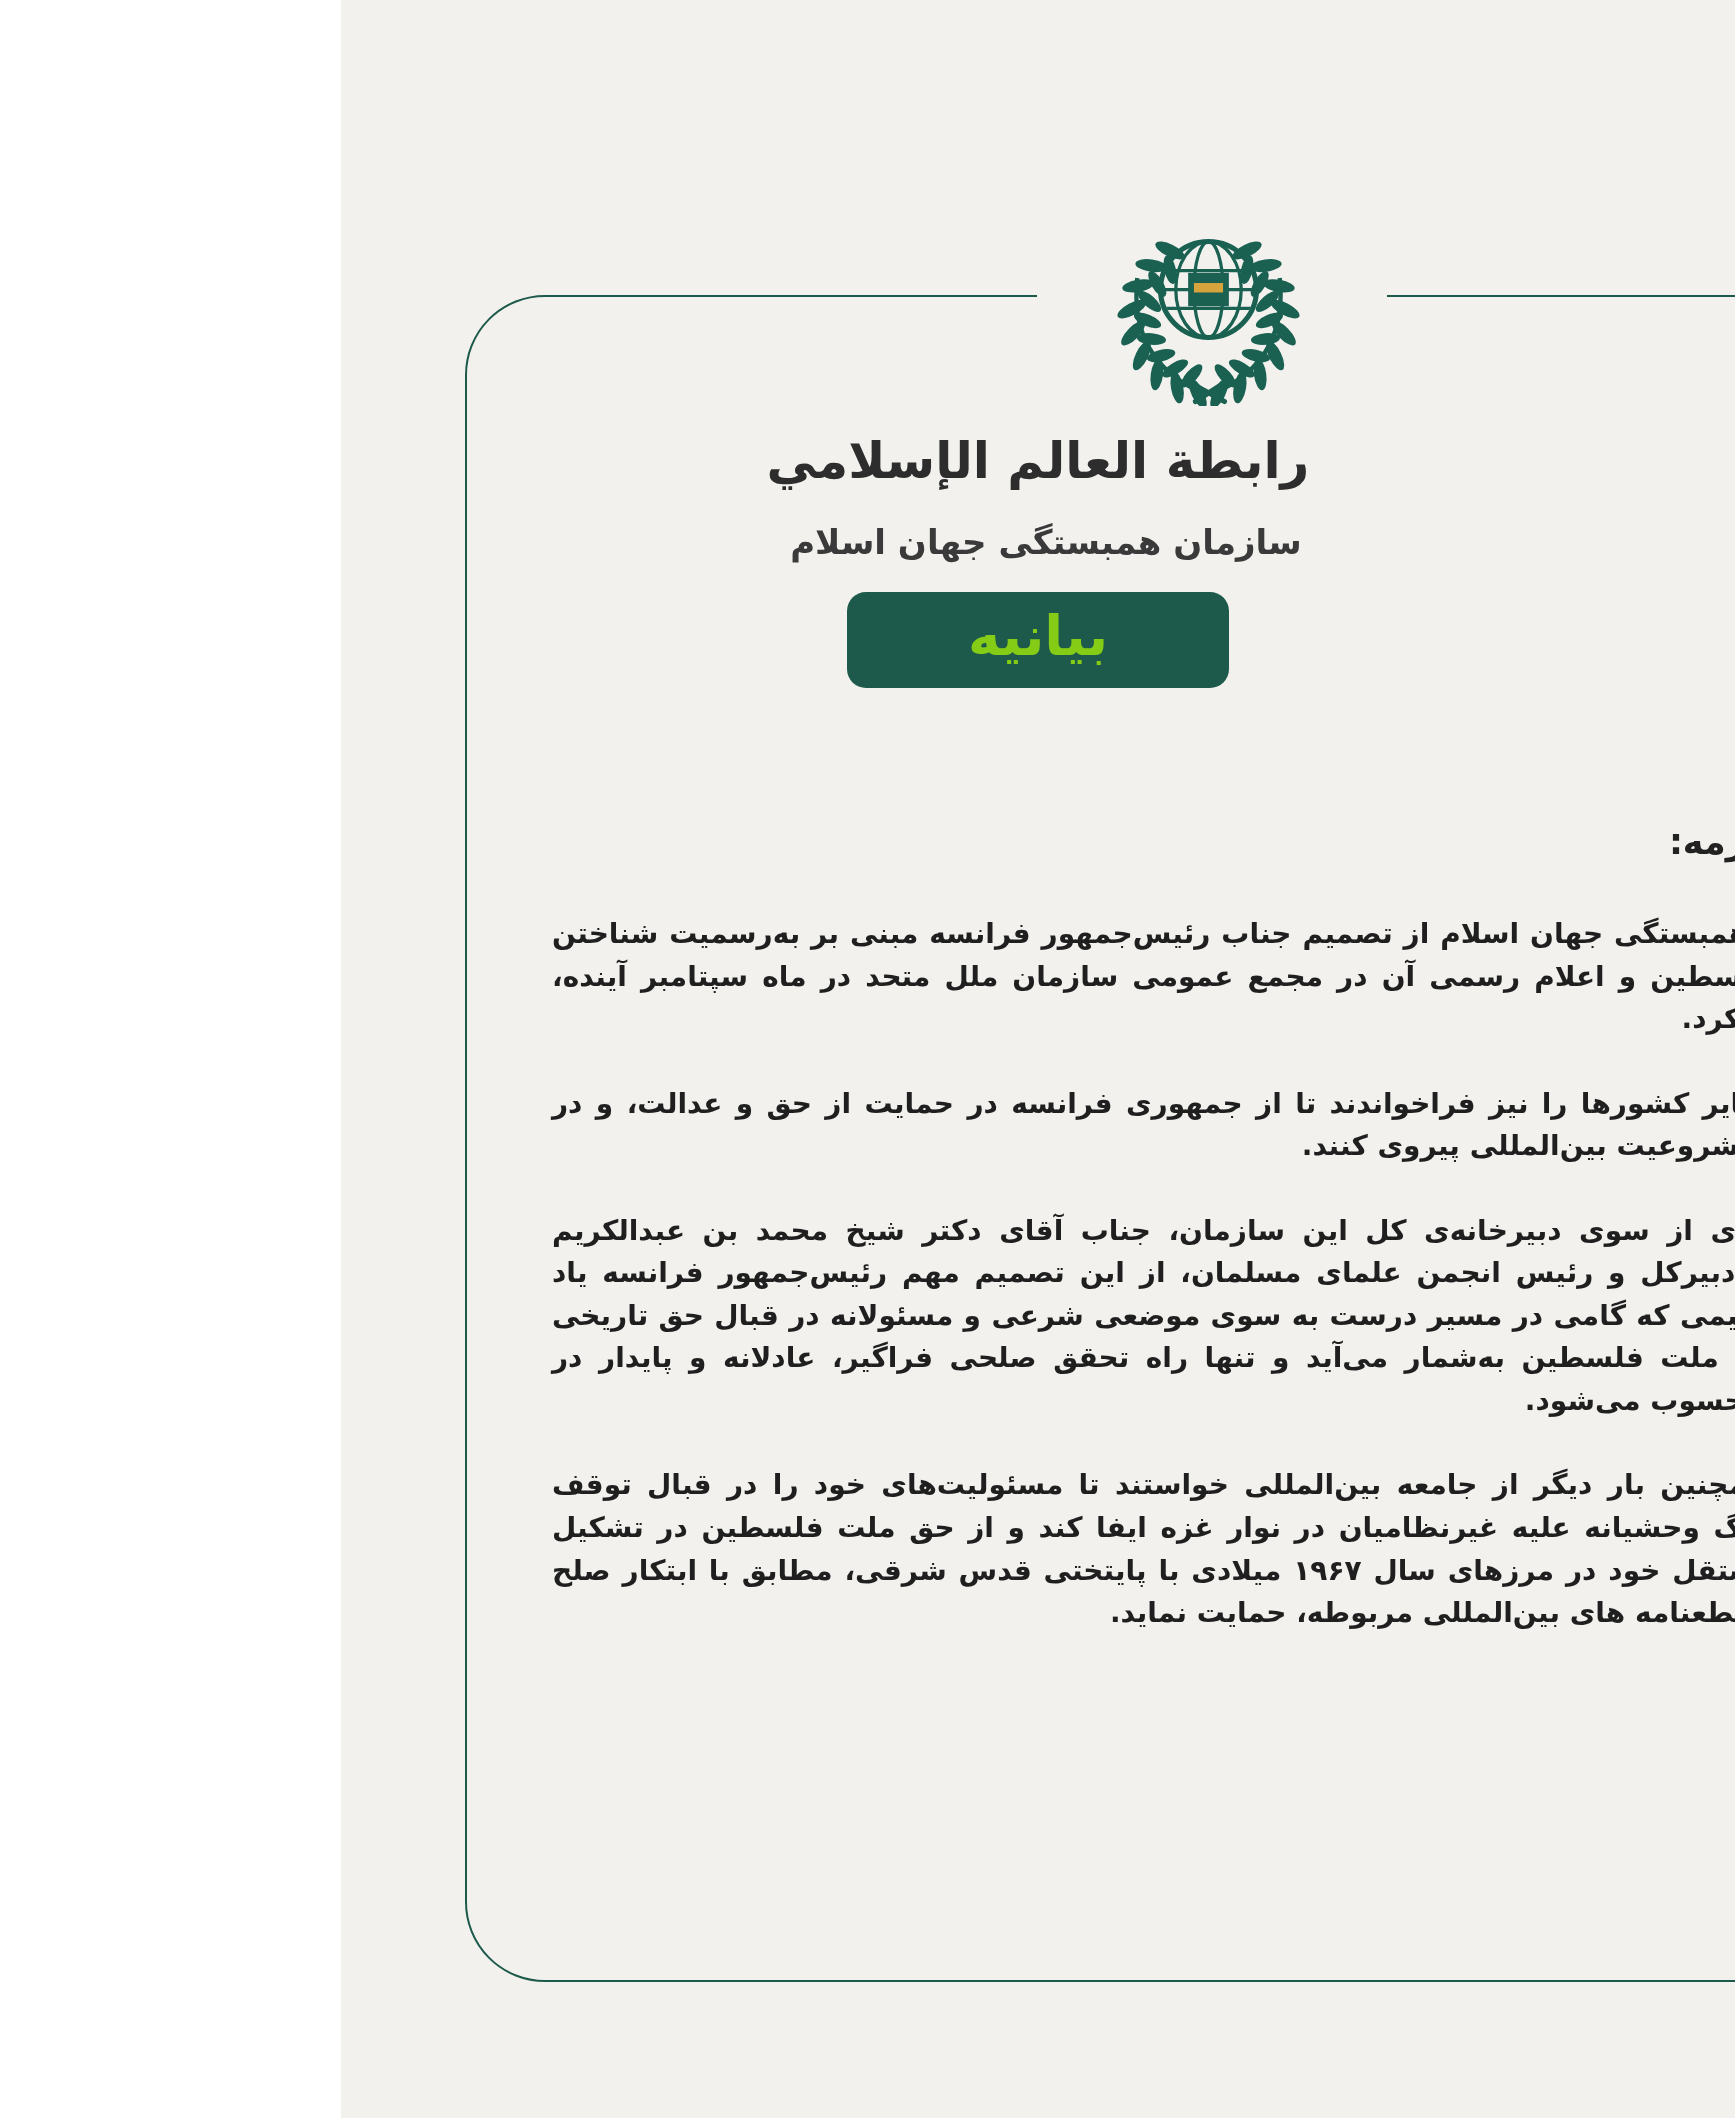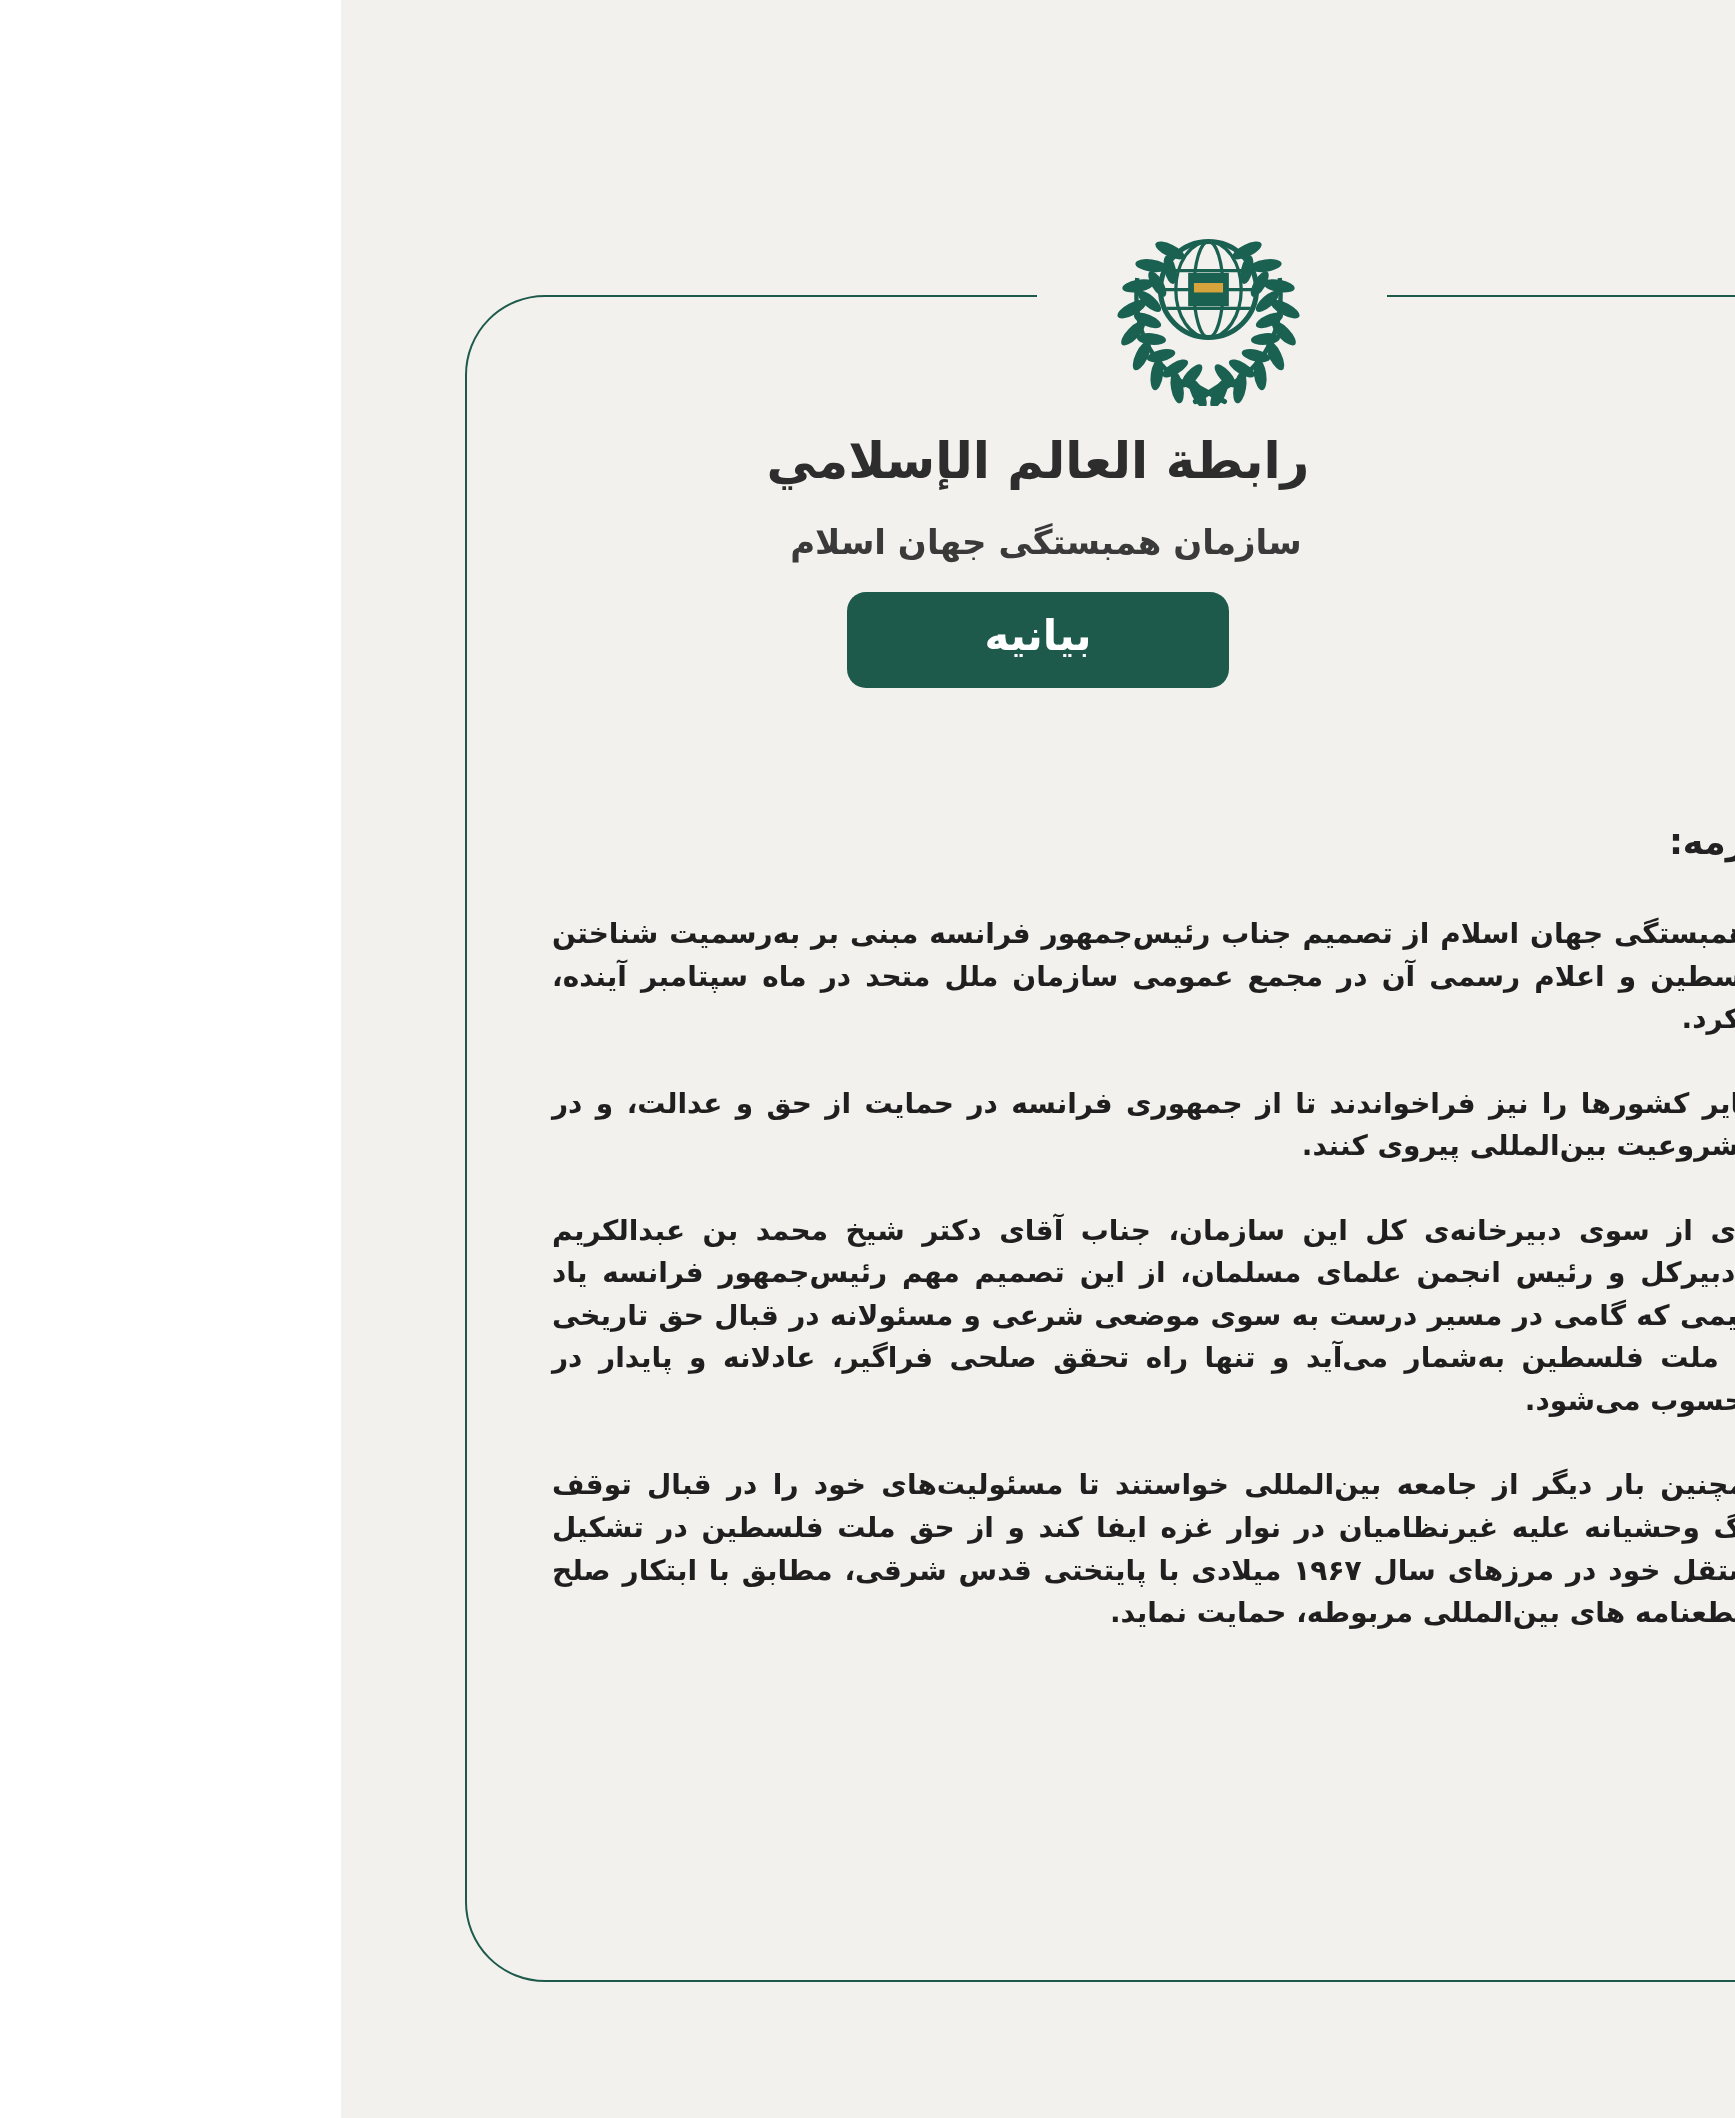--- a/index.html
+++ b/index.html
@@ -58,22 +58,22 @@
     left: 50%; top: 592px;
     transform: translateX(-50%);
     width: 382px; height: 96px;
     background: #1d5a4b;
     border-radius: 19px;
     display: flex;
     align-items: center;
     justify-content: center;
   }
   .banner-label {
-    color: #ffffff;
-    font-size: 42px;
+    color: #84cc16;
+    font-size: 55px;
     font-weight: bold;
     direction: rtl;
     line-height: 1;
     padding-bottom: 7.3px;
   }
   .content {
     position: absolute;
     left: 211px; top: 822px;
     width: 1313px;
     direction: rtl;

